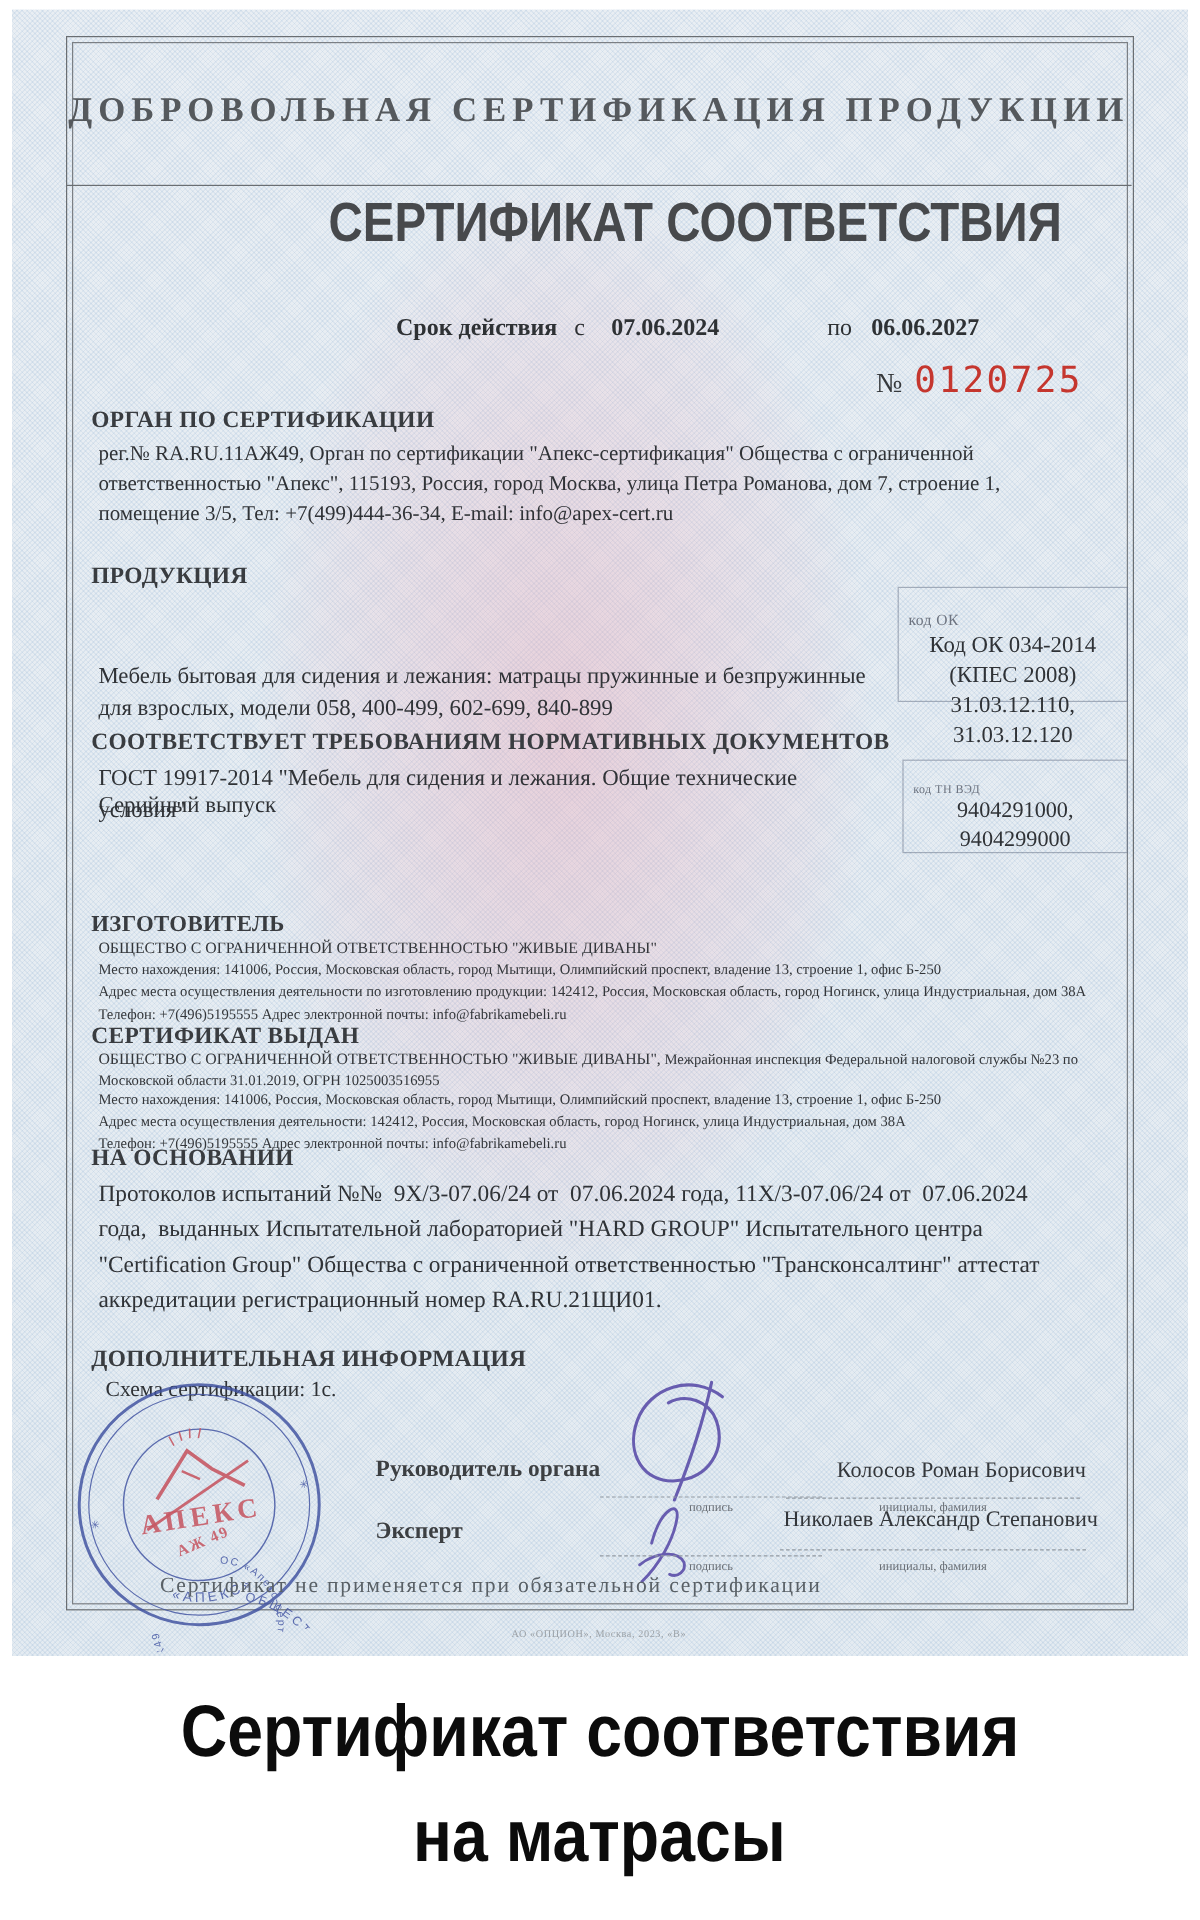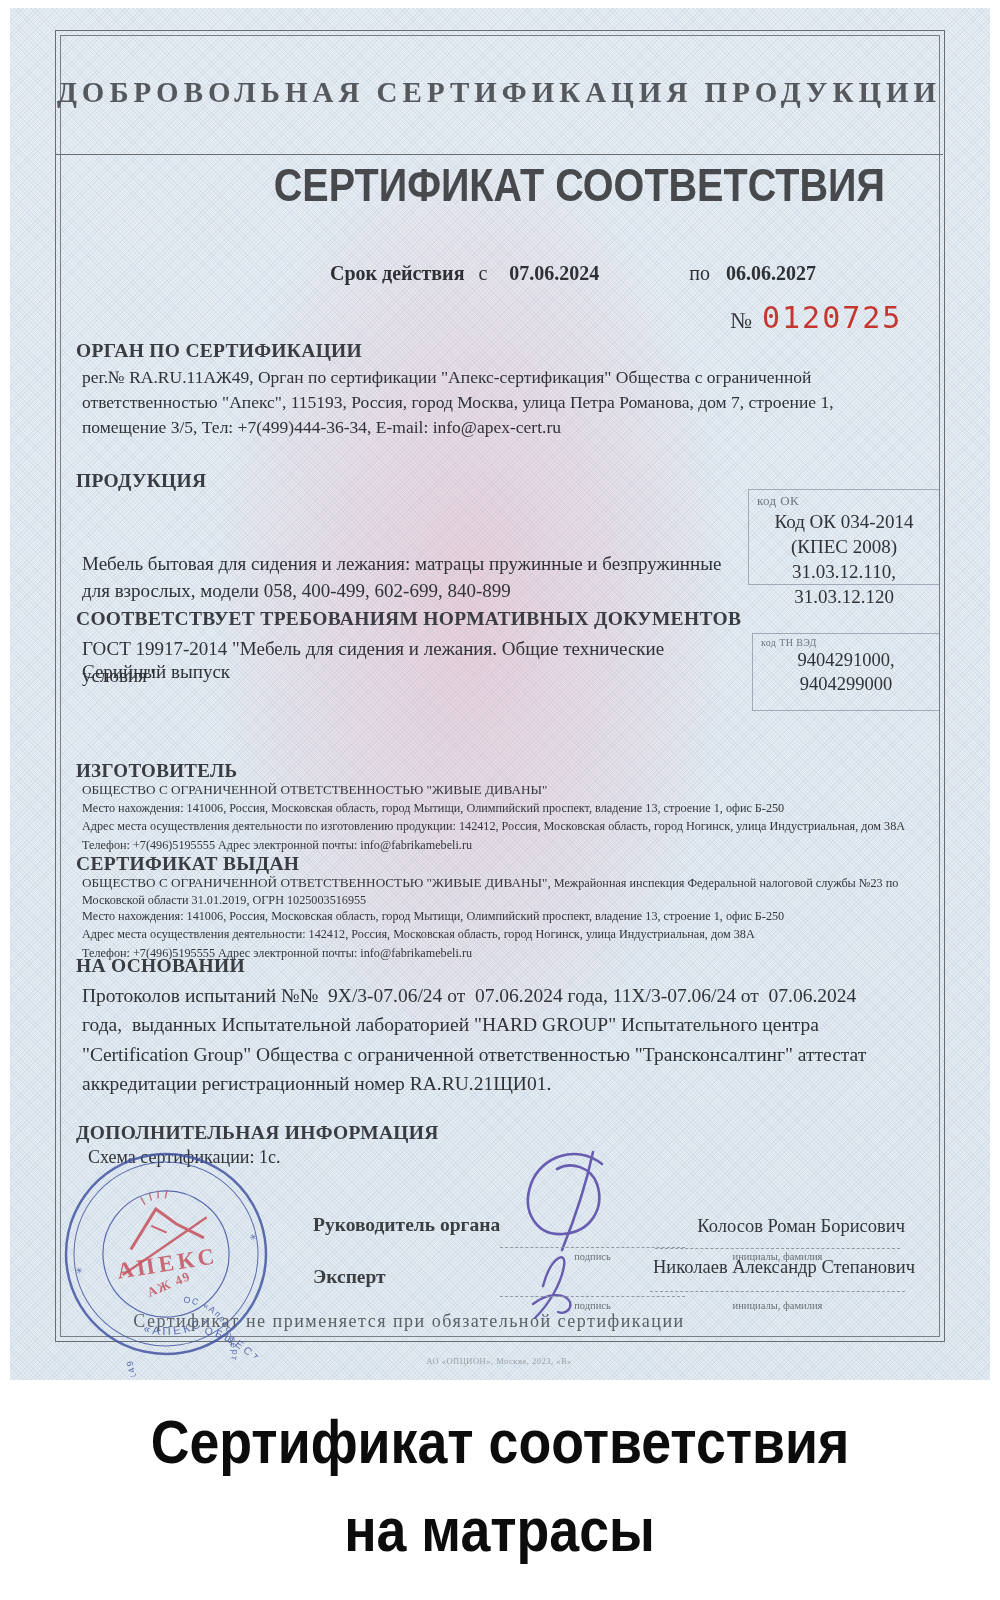--- a/index.html
+++ b/index.html
@@ -41,21 +41,21 @@
   .validity-line .tl{margin-left:90px;}
   .validity-line .td{margin-left:16px;font-weight:bold;}
   .formno{position:absolute;left:720px;top:292px;display:flex;align-items:baseline;}
   .formno .lbl{font-size:23px;color:#35383b;}
   .formno .val{
     margin-left:10px;font-family:"DejaVu Sans Mono",monospace;
     font-size:30px;letter-spacing:2px;color:#c5362e;font-weight:500;
   }
   .sec-h{position:absolute;left:66px;font-weight:bold;font-size:19.5px;letter-spacing:.3px;color:#393c40;}
   .body-text{position:absolute;left:72px;font-size:17.5px;line-height:1.42;white-space:pre-wrap;color:#2f3236;}
-  .code-box{position:absolute;border:1px solid rgba(110,120,140,.55);padding:3px 8px;overflow:visible;box-sizing:border-box;}
+  .code-box{position:absolute;border:1px solid rgba(110,120,140,.55);padding:19px 8px;overflow:visible;box-sizing:border-box;}
   .code-box .code-lbl{font-size:13px;color:#6e7480;letter-spacing:.4px;}
   .code-box .code-val{font-size:19px;line-height:1.32;color:#2f3236;text-align:center;}
   .fine{position:absolute;left:72px;font-size:12.2px;color:#33363a;width:852px;}
   .fine-name{font-size:13.2px;font-weight:500;}
   .addr-list div{line-height:1.5;}
   .role-lbl{position:absolute;left:303px;font-weight:bold;font-size:19.5px;color:#3c3f42;}
   .sig-line{position:absolute;border-bottom:1px dashed #9199a1;}
   .tiny-cap{position:absolute;text-align:center;font-size:10.5px;color:#6b7077;}
   .sig-name{position:absolute;text-align:right;font-size:18.5px;color:#33363a;}
   .footer-note{position:absolute;left:45px;top:1303px;width:708px;text-align:center;font-size:18px;letter-spacing:1.5px;color:#596066;}

